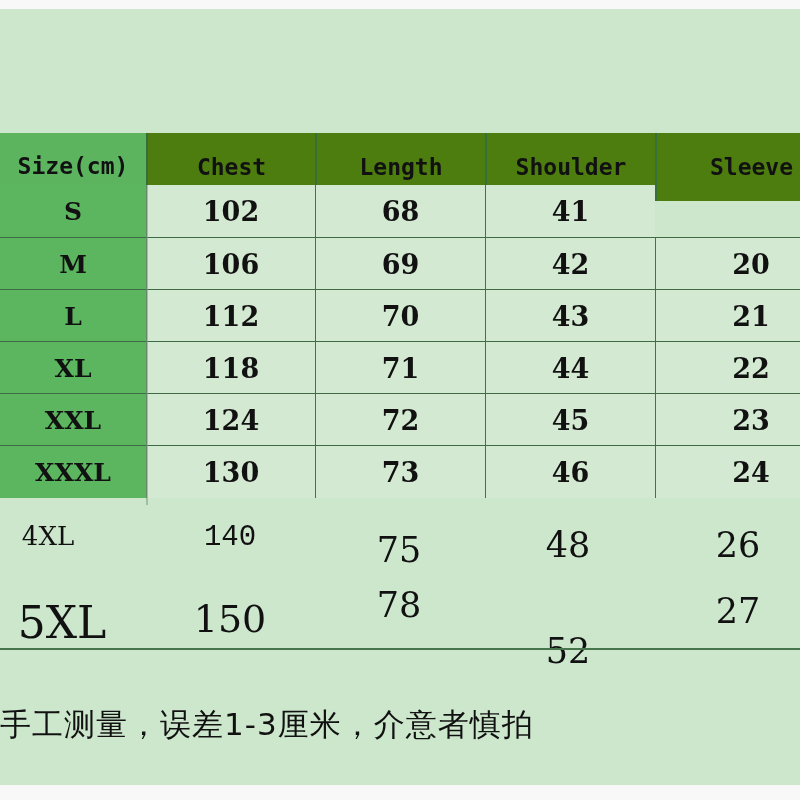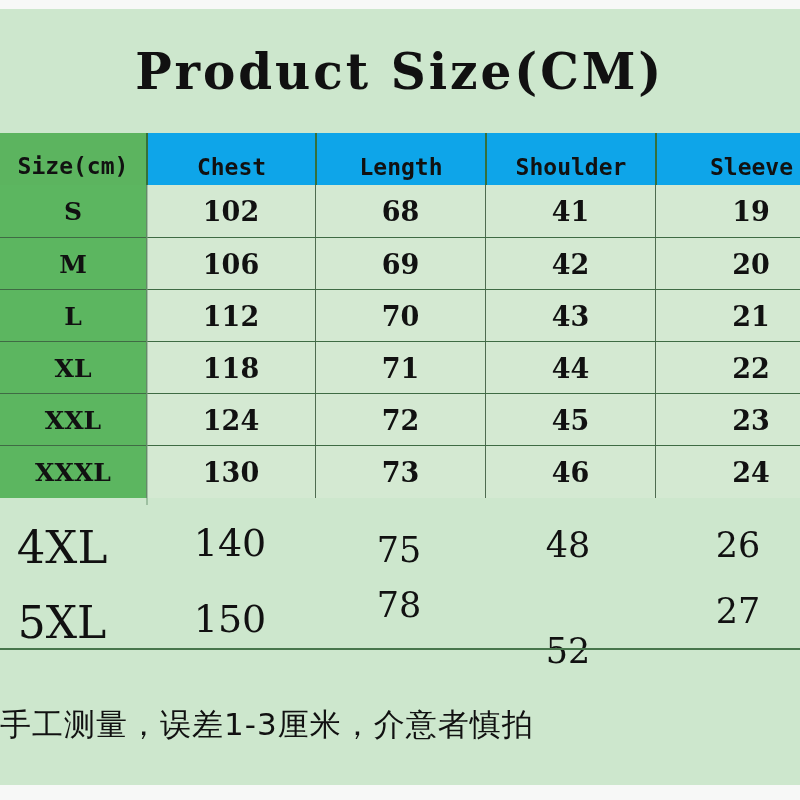--- a/index.html
+++ b/index.html
@@ -72,21 +72,21 @@
   .c-length { width: 170px; }
   .c-should { width: 170px; }
   .c-sleeve { width: 145px; padding-left: 46px; }
 
   
   .hdr {
     top: 0;
     height: 68px;
   }
   .hdr .cell {
-    background: #0ea5e9;
+    background: #4d7c0f;
     font-family: "DejaVu Sans Mono", "Liberation Mono", monospace;
     font-size: 23px;
     font-weight: 700;
     letter-spacing: 0px;
   }
   .hdr .c-size {
     background: #5cb45f;
     border-bottom: 2px solid #2f6b36;
   }
   .hdr .cell + .cell { border-left: 2px solid #35703a; }
@@ -170,40 +170,36 @@
     color: #111;
     letter-spacing: 1px;
     white-space: nowrap;
   }
 </style>
 </head>
 <body>
 
 <div id="chart">
 
-  <div class="title-bar">
-    <div class="title-text">Product Size(CM)</div>
-  </div>
 
   <div class="grid">
 
     <div class="row hdr">
       <div class="cell c-size">Size(cm)</div>
       <div class="cell c-chest">Chest</div>
       <div class="cell c-length">Length</div>
       <div class="cell c-should">Shoulder</div>
       <div class="cell c-sleeve">Sleeve</div>
     </div>
 
     <div class="row dat first" style="top:52px">
       <div class="cell c-size">S</div>
       <div class="cell c-chest">102</div>
       <div class="cell c-length">68</div>
       <div class="cell c-should">41</div>
-      <div class="cell c-sleeve">19</div>
     </div>
 
     <div class="row dat" style="top:104px">
       <div class="cell c-size">M</div>
       <div class="cell c-chest">106</div>
       <div class="cell c-length">69</div>
       <div class="cell c-should">42</div>
       <div class="cell c-sleeve">20</div>
     </div>
 
@@ -238,22 +234,22 @@
       <div class="cell c-should">46</div>
       <div class="cell c-sleeve">24</div>
     </div>
 
     <div class="vrule"></div>
   </div>
 
   <div class="big-zone">
 
     <div class="big" style="top:0">
-      <div class="bcell" style="left:62px;  top:16px; font-size:45px;">4XL</div>
-      <div class="bcell" style="left:230px; top:16px; font-size:38px;">140</div>
+      <div class="bcell" style="left:48px;  top:16px; font-size:26px;">4XL</div>
+      <div class="bcell" style="left:230px; top:16px; font-size:29px;font-family:Liberation Mono, monospace;">140</div>
       <div class="bcell" style="left:399px; top:25px;">75</div>
       <div class="bcell" style="left:568px; top:20px;">48</div>
       <div class="bcell" style="left:738px; top:20px;">26</div>
     </div>
 
     <div class="big" style="top:72px">
       <div class="bcell" style="left:62px;  top:20px; font-size:44px;">5XL</div>
       <div class="bcell" style="left:230px; top:20px; font-size:38px;">150</div>
       <div class="bcell" style="left:399px; top:8px;">78</div>
       <div class="bcell" style="left:568px; top:14px;margin-top:40px;">52</div>

